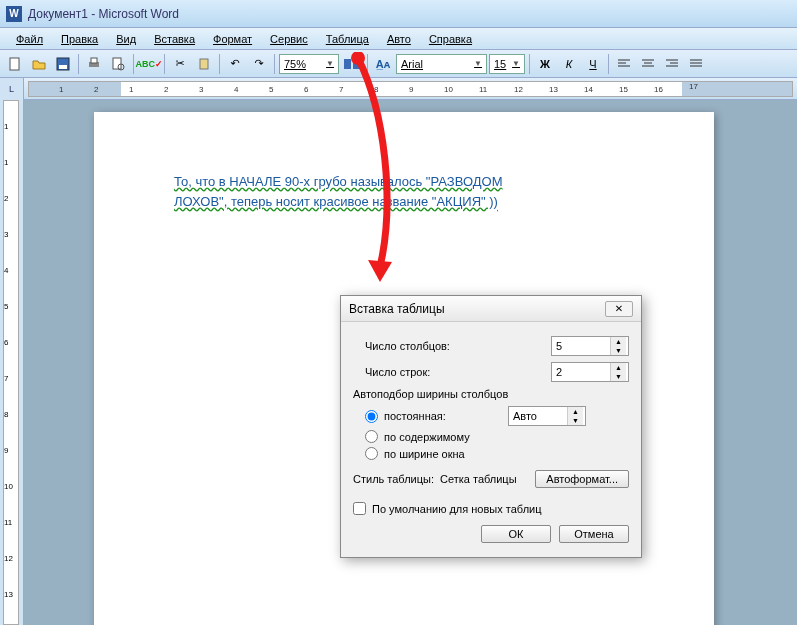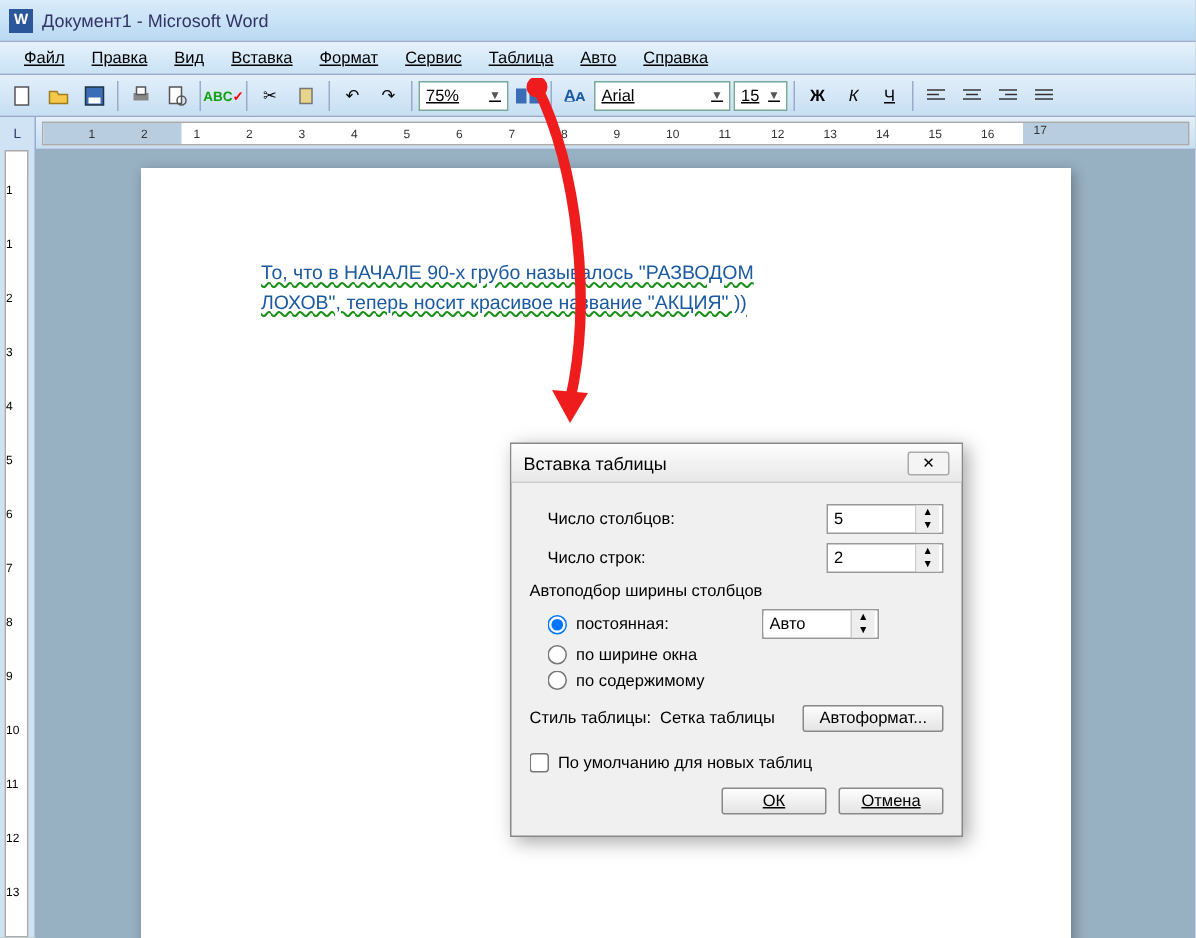--- a/index.html
+++ b/index.html
@@ -54,21 +54,21 @@
 .form-row label { flex: 1; }
 .spin { display: flex; align-items: center; border: 1px solid #999; background: #fff; width: 78px; height: 20px; }
 .spin input { border: none; width: 58px; padding: 0 4px; font-size: 11px; outline: none; }
 .spin .spbtns { width: 16px; display: flex; flex-direction: column; border-left: 1px solid #ccc; }
 .spin .spbtns span { height: 9px; font-size: 7px; text-align: center; line-height: 9px; cursor: pointer; background: #eee; }
 .radio-row { display: flex; align-items: center; margin: 4px 0 4px 12px; gap: 6px; }
 .radio-row input { margin: 0; }
 .style-row { display: flex; align-items: center; margin: 10px 0 6px; gap: 6px; }
 .btn { border: 1px solid #888; background: linear-gradient(#fdfdfd,#e4e4e4); padding: 2px 10px; cursor: pointer; font-size: 11px; border-radius: 2px; }
 .check-row { display: flex; align-items: center; gap: 6px; margin: 14px 0 10px; }
-.dlg-buttons { display: flex; justify-content: flex-end; gap: 8px; padding: 0 0 4px; text-decoration: underline; }
+.dlg-buttons { display: flex; justify-content: flex-end; gap: 8px; padding: 0 0 4px; }
 .btn.ok { min-width: 70px; }
 .btn.cancel { min-width: 70px; }
 </style>
 </head>
 <body>
 
 <div class="titlebar">
   <span class="app-icon">W</span>
   <span class="title">Документ1 - Microsoft Word</span>
 </div>
@@ -277,25 +277,25 @@
       <div class="spin">
         <input value="Авто" style="">
         <div class="spbtns">
             <span>▲</span>
             <span>▼</span>
           </div>
       </div>
     </div>
     <div class="radio-row">
       <input type="radio" name="fit" style="">
-      <label>по ширине окна</label>
+      <label>по содержимому</label>
     </div>
     <div class="radio-row">
       <input type="radio" name="fit" style="">
-      <label>по содержимому</label>
+      <label>по ширине окна</label>
     </div>
 
     <div class="style-row">
       <span>Стиль таблицы:</span>
       <span>Сетка таблицы</span>
       <button class="btn" style="margin-left:auto">Автоформат...</button>
     </div>
 
     <div class="check-row">
       <input type="checkbox" style="">

